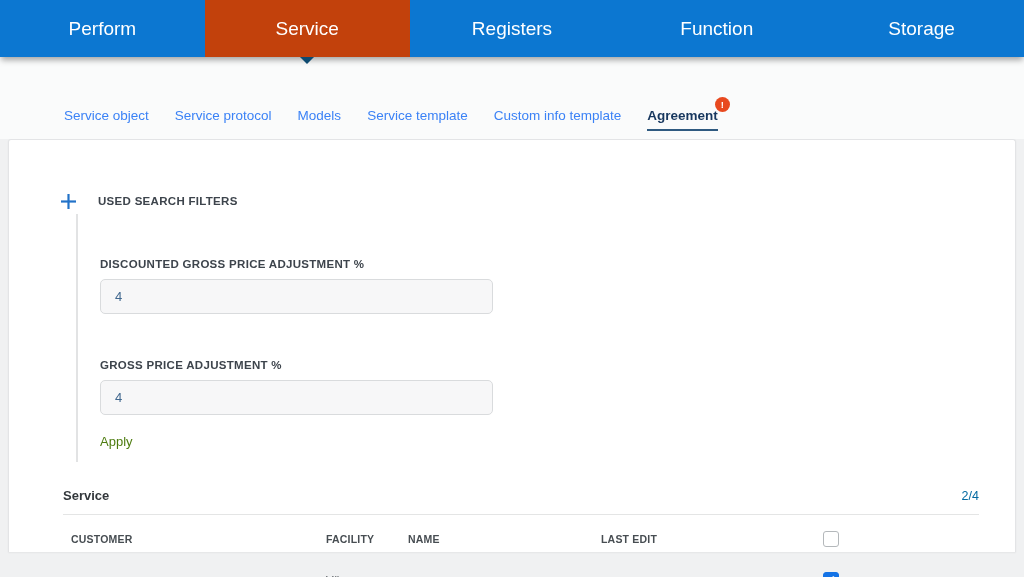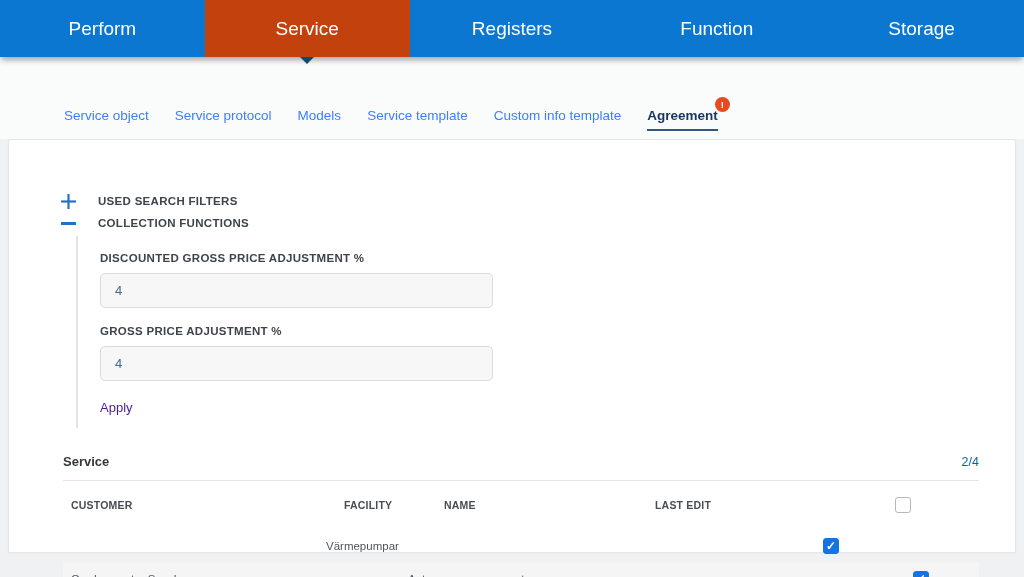--- a/index.html
+++ b/index.html
@@ -35,36 +35,36 @@
   .filters { padding:52px 0 0 50px; }
   .section-row { display:flex; align-items:center; gap:21px; height:18px;
                  margin-bottom:4px; cursor:pointer; }
   .section-label { color:#3d444c; font-weight:bold; font-size:11.5px;
                    letter-spacing:0.3px; }
   .toggle-icon { width:18px; height:18px; display:flex; align-items:center;
                  justify-content:center; }
   .section-content { margin-left:17px; border-left:2px solid #e2e3e4;
                      padding:16px 0 12px 22px; width:440px; }
   .field-label { display:block; font-size:11.5px; font-weight:bold; color:#3d444c;
-                 letter-spacing:0.3px; margin-bottom:9px; }
+                 letter-spacing:0.3px; margin-bottom:9px;margin-top:28px; }
   .text-input { width:393px; height:35px; background:#f7f7f8; border:1px solid #d9dbdd;
                 border-radius:5px; padding:0 14px; font-size:13px; color:#41688f;
                 margin-bottom:17px; font-family:"Liberation Sans", sans-serif; }
-  .apply-link { color:#4c1d95; font-size:13px; text-decoration:none; cursor:pointer; }
+  .apply-link { color:#4d7c0f; font-size:13px; text-decoration:none; cursor:pointer; }
 
   
   .articles { margin:26px 36px 0 54px; }
   .articles-head { display:flex; justify-content:space-between; align-items:center; }
   .articles-title { font-size:13px; font-weight:bold; color:#33383c; }
   .articles-count { font-size:12.5px; color:#0369a1; }
   .articles-divider { border:none; border-top:1px solid #e4e5e5; margin-top:11px; }
 
   .tgrid { display:grid; grid-template-columns:255px 82px 193px 222px 90px 1fr;
            align-items:center; padding-left:8px; }
-  .table-header { height:48px;gap:18px; }
+  .table-header { height:48px; }
   .th { font-size:10.5px; font-weight:bold; color:#474d52; letter-spacing:0.2px; }
   .trow { height:33px; font-size:11.5px; color:#50555a; cursor:pointer; }
   .trow.alt { background:#f5f5f6; }
   .tcell { overflow:hidden; white-space:nowrap; }
 
   .checkbox { width:16px; height:16px; border:1px solid #b4b8bb; border-radius:3px;
               background:#fff; display:flex; align-items:center; justify-content:center;
               cursor:pointer; }
   .checkbox.checked { background:#1473e6; border-color:#1473e6; }
   .checkbox.checked::after { content:"\2713"; color:#fff; font-size:12px; font-weight:bold; }
@@ -96,28 +96,20 @@
     <div class="section-row">
       <span class="toggle-icon">
         <svg width="17" height="17" viewBox="0 0 17 17">
           <line x1="8.5" y1="1" x2="8.5" y2="16" stroke="#2272c8" stroke-width="2.2"></line>
           <line x1="1" y1="8.5" x2="16" y2="8.5" stroke="#2272c8" stroke-width="2.2"></line>
         </svg>
       </span>
       <span class="section-label">USED SEARCH FILTERS</span>
     </div>
 
-    <div class="section-row">
-      <span class="toggle-icon">
-        <svg width="17" height="17" viewBox="0 0 17 17">
-          <line x1="1" y1="8.5" x2="16" y2="8.5" stroke="#2272c8" stroke-width="3"></line>
-        </svg>
-      </span>
-      <span class="section-label">COLLECTION FUNCTIONS</span>
-    </div>
 
     <div class="section-content">
       <label class="field-label">DISCOUNTED GROSS PRICE ADJUSTMENT %</label>
       <input class="text-input" type="text" value="4" style="">
 
       <label class="field-label">GROSS PRICE ADJUSTMENT %</label>
       <input class="text-input" type="text" value="4" style="">
 
       <div><a class="apply-link">Apply</a></div>
     </div>

